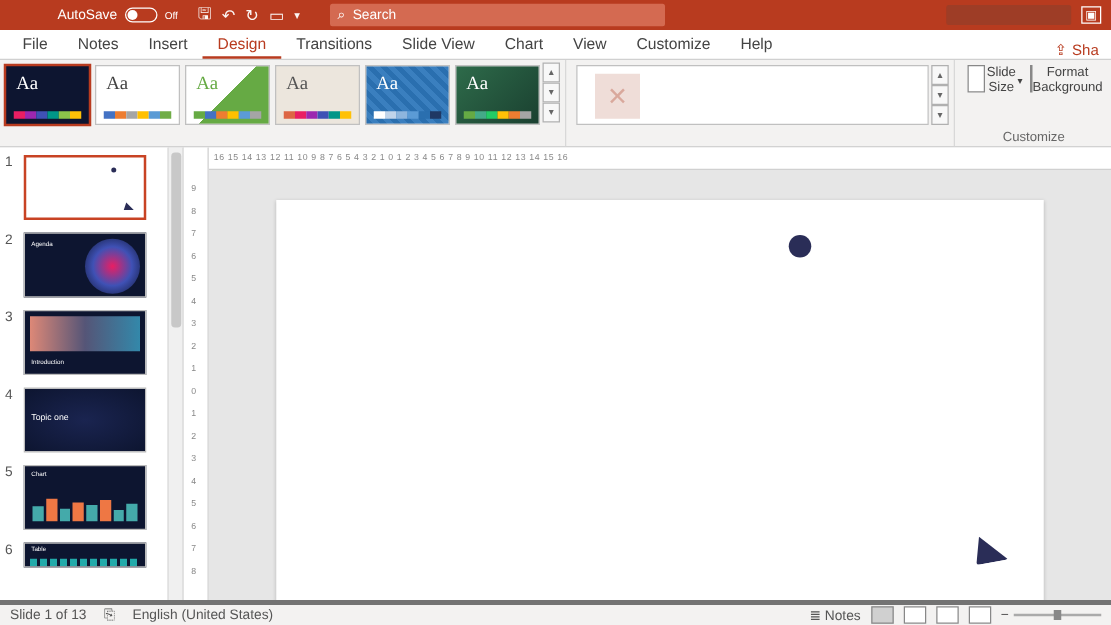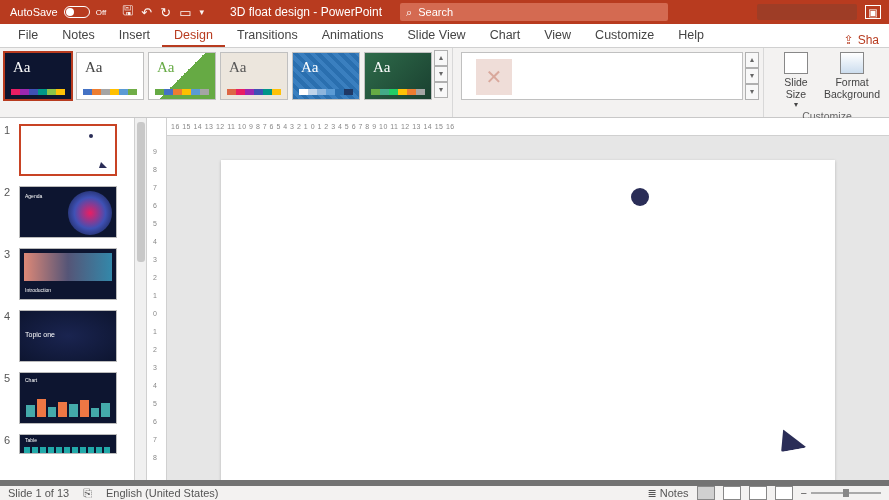--- a/index.html
+++ b/index.html
@@ -1,19 +1,19 @@
 <!DOCTYPE html>
 <html><head>
 <meta charset="utf-8">
 <style>
 * { margin: 0; padding: 0; box-sizing: border-box; font-family: "Segoe UI", sans-serif; }
 body { width: 889px; height: 500px; background: #fff; overflow: hidden; font-size: 12px; }
 
 
-.titlebar { height: 24px; background: #B83B1F; display: flex; align-items: center; color: #fff; font-size: 11px; }
+.titlebar { height: 24px; background: #B83B1F; display: flex; align-items: center; color: #fff; font-size: 11px; padding-left: 36px; }
 .autosave { display: flex; align-items: center; gap: 6px; padding: 0 10px; }
 .toggle { width: 26px; height: 12px; border: 1px solid #fff; border-radius: 6px; position: relative; }
 .toggle::before { content: ""; position: absolute; left: 1px; top: 1px; width: 8px; height: 8px; background: #fff; border-radius: 50%; }
 .qat { display: flex; gap: 8px; padding: 0 6px; align-items: center; }
 .qat span { font-size: 13px; opacity: 0.95; }
 .doctitle { margin-left: 20px; font-size: 12px; }
 .searchbox { margin-left: 18px; width: 268px; height: 18px; background: #D46A51; border-radius: 2px; display: flex; align-items: center; padding: 0 6px; gap: 6px; }
 .searchbox input { background: transparent; border: none; color: #fff; outline: none; font-size: 11px; width: 100%; }
 .searchbox input::placeholder { color: #fff; }
 .title-right { margin-left: auto; display: flex; align-items: center; gap: 8px; padding-right: 8px; }
@@ -39,21 +39,21 @@
 .theme-bar { position: absolute; bottom: 4px; left: 6px; right: 6px; height: 6px; display: flex; }
 .theme-bar i { flex: 1; }
 
 .gallery-scroll { display: flex; flex-direction: column; margin-left: 2px; }
 .gal-btn { width: 14px; height: 16px; border: 1px solid #b0b0b0; background: #f8f8f8; font-size: 8px; text-align: center; line-height: 14px; color: #666; }
 
 .variant-thumb { width: 282px; height: 48px; border: 1px solid #c0c0c0; background: #fff; position: relative; margin-top: 2px; margin-left: 4px; }
 .variant-x { position: absolute; left: 14px; top: 6px; width: 36px; height: 36px; background: #EFDDD8; display: flex; align-items: center; justify-content: center; color: #D9A89C; font-size: 20px; }
 
 .customize { display: flex; gap: 6px; padding: 2px 6px 0 6px; }
-.cust-btn { display: flex; flex-direction: column; align-items: center; width: 44px; font-size: 10.5px; color: #444; text-align: center; }
+.cust-btn { display: flex; flex-direction: row; align-items: center; width: 44px; font-size: 10.5px; color: #444; text-align: center; }
 .cust-icon { width: 24px; height: 22px; border: 1px solid #888; margin-bottom: 2px; background: #fff; }
 
 
 .workarea { display: flex; height: 362px; }
 
 .slidepanel { width: 135px; background: #fff; border-right: 1px solid #d0d0d0; overflow-y: auto; padding: 6px 4px; }
 .slide-item { display: flex; gap: 5px; margin-bottom: 10px; }
 .slide-num { font-size: 11px; color: #555; width: 10px; }
 .slide-th { width: 98px; height: 52px; border: 1px solid #bbb; background: #fff; position: relative; overflow: hidden; }
 .slide-th.active { border: 2px solid #C84324; }
@@ -66,21 +66,21 @@
 .ruler-v .tick { position: absolute; left: 6px; }
 
 .editor { flex: 1; display: flex; flex-direction: column; background: #E6E6E6; }
 .ruler-h { height: 18px; background: #fff; border-bottom: 1px solid #d0d0d0; font-size: 7px; color: #888; display: flex; align-items: center; padding-left: 4px; overflow: hidden; white-space: nowrap; letter-spacing: 0.5px; }
 .canvas-wrap { flex: 1; padding: 24px 0 0 0; overflow: hidden; }
 .slide-canvas { width: 614px; height: 340px; background: #fff; margin: 0 auto; box-shadow: 0 1px 3px rgba(0,0,0,0.2); position: relative; }
 .shape-circle { position: absolute; width: 18px; height: 18px; background: #2a2d57; border-radius: 50%; top: 28px; left: 410px; }
 .shape-tri { position: absolute; width: 0; height: 0; border-left: 6px solid transparent; border-right: 20px solid transparent; border-bottom: 22px solid #2a2d57; bottom: 50px; right: 30px; transform: rotate(-10deg); border-radius: 3px; }
 
 
-.statusbar { height: 20px; background: #F3F2F1; border-top: 6px solid #737373; display: flex; align-items: center; font-size: 11px; color: #555; padding: 0 8px; gap: 14px; }
+.statusbar { height: 20px; background: #F3F2F1; border-top: 4px solid #737373; display: flex; align-items: center; font-size: 11px; color: #555; padding: 0 8px; gap: 14px; }
 .status-right { margin-left: auto; display: flex; align-items: center; gap: 8px; }
 .view-btn { width: 18px; height: 14px; border: 1px solid #888; background: #fff; }
 .view-btn.active { background: #d0d0d0; }
 .zoom { display: flex; align-items: center; gap: 4px; }
 .zoom-track { width: 70px; height: 2px; background: #aaa; position: relative; }
 .zoom-track::before { content: ""; position: absolute; left: 32px; top: -3px; width: 6px; height: 8px; background: #888; }
 
 
 .th-text { position: absolute; color: #fff; font-size: 5px; }
 .th-bars { position: absolute; bottom: 6px; left: 6px; right: 6px; height: 20px; display: flex; align-items: flex-end; gap: 2px; }
@@ -95,38 +95,36 @@
     <div class="toggle"></div>
     <span style="font-size:8px">Off</span>
   </div>
   <div class="qat">
     <span>🖫</span>
     <span>↶</span>
     <span>↻</span>
     <span>▭</span>
     <span style="font-size:9px">▾</span>
   </div>
-  <div class="doctitle">3D float design - PowerPoint</div>
   <div class="searchbox">
     <span>⌕</span>
     <input placeholder="Search" style="">
   </div>
   <div class="title-right">
     <div class="userblock"></div>
     <div class="win-btn">▣</div>
   </div>
 </div>
 
 <div class="tabs">
   <div class="tab">File</div>
   <div class="tab">Notes</div>
   <div class="tab">Insert</div>
   <div class="tab active">Design</div>
   <div class="tab">Transitions</div>
-  <div class="tab">Animations</div>
   <div class="tab">Slide View</div>
   <div class="tab">Chart</div>
   <div class="tab">View</div>
   <div class="tab">Customize</div>
   <div class="tab">Help</div>
   <div class="tab-share">
     <span>⇪</span>
     <span>Sha</span>
   </div>
 </div>

